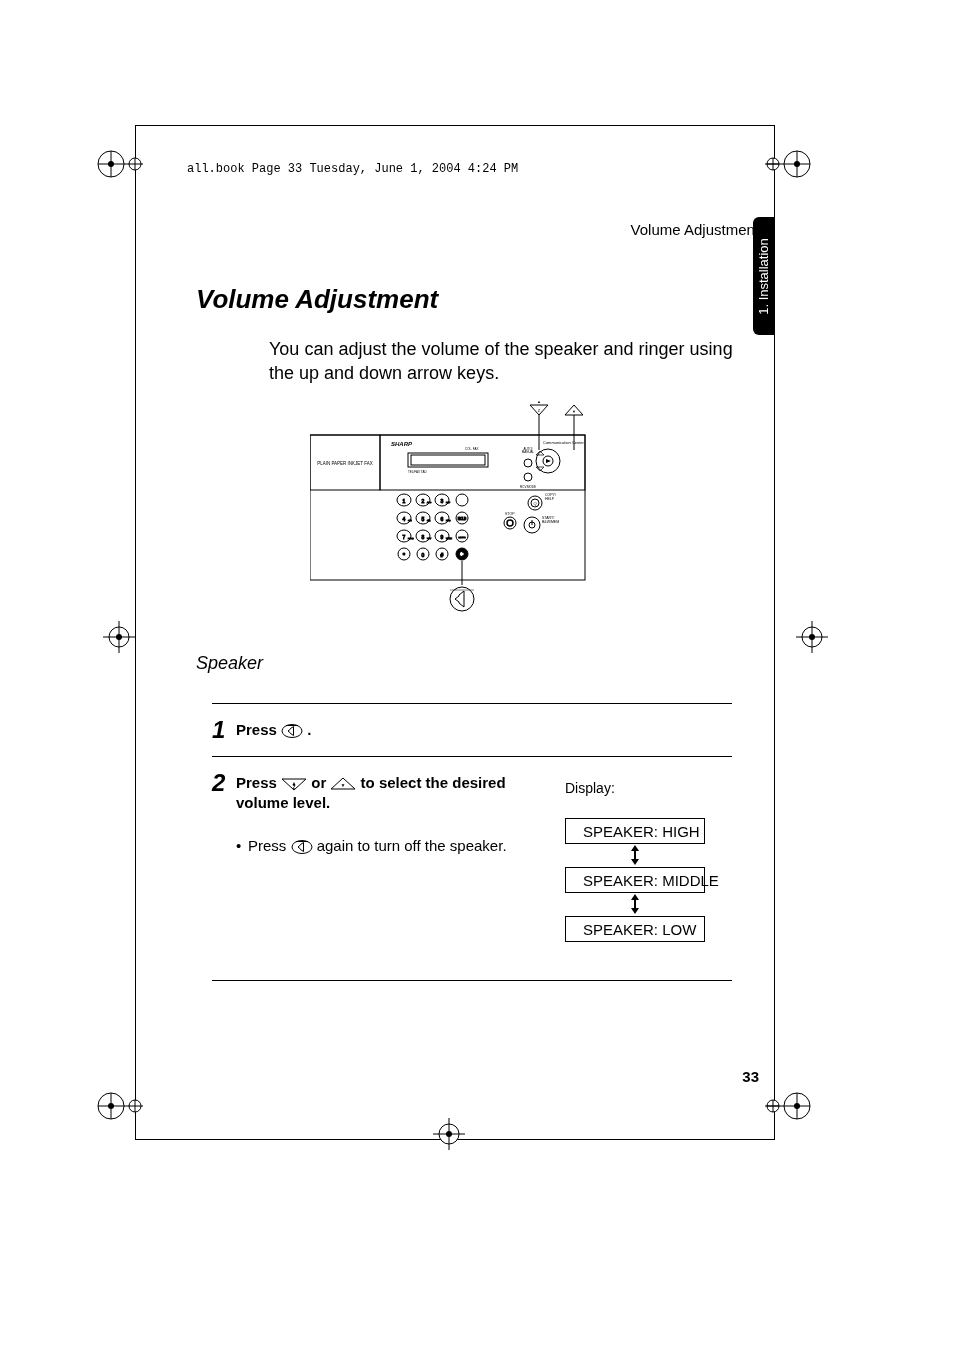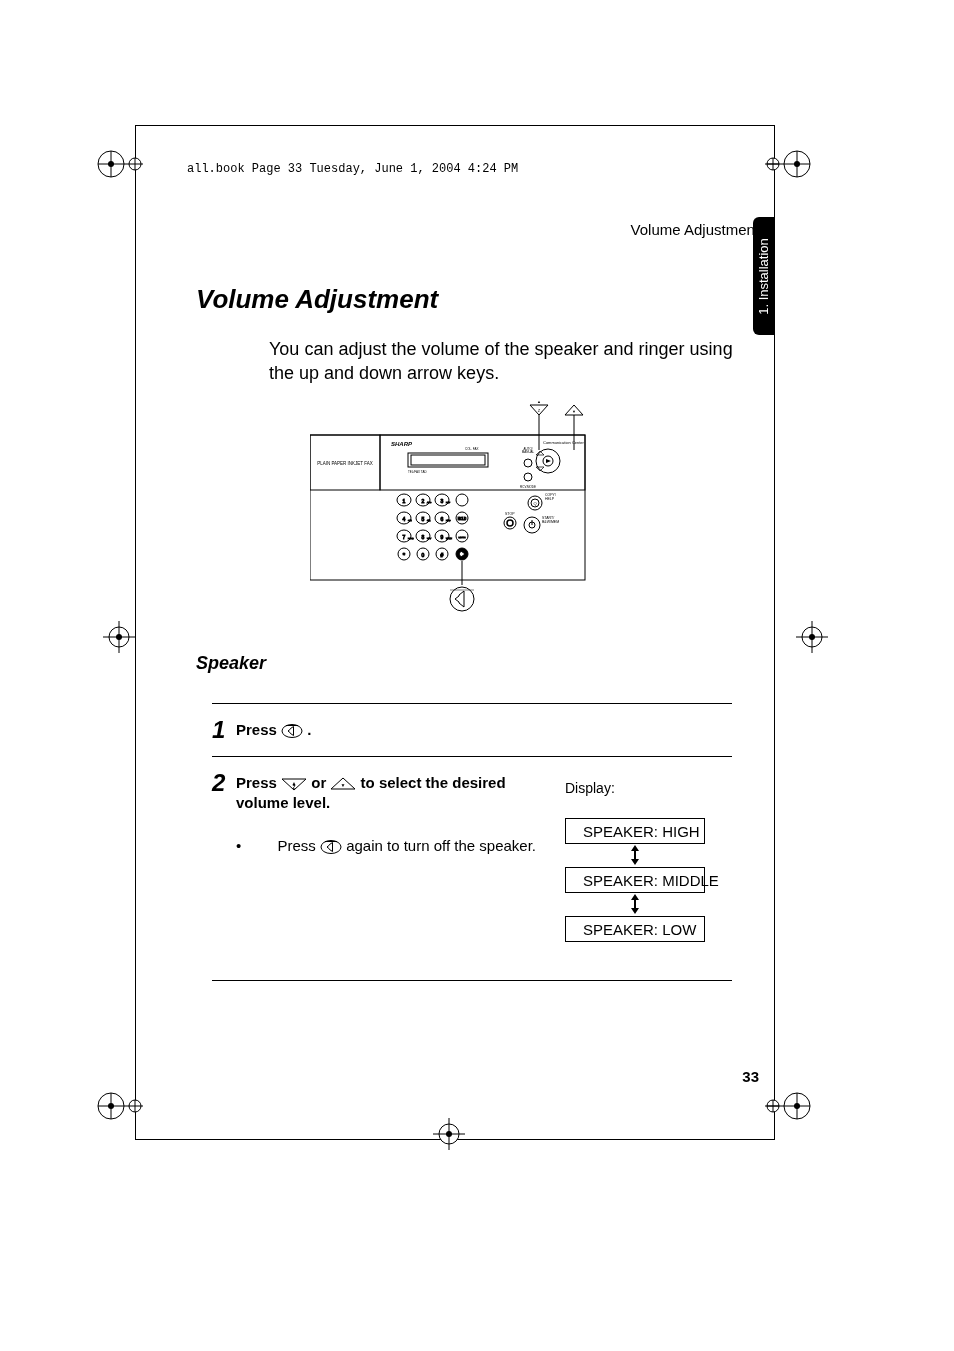--- a/index.html
+++ b/index.html
@@ -76,21 +76,21 @@
     top: 395px;
     width: 290px;
     height: 230px;
   }
   .subheading {
     position: absolute;
     left: 196px;
     top: 653px;
     font-size: 18px;
     font-style: italic;
-    font-weight: bold;
+    font-weight: normal;
   }
   .steps {
     position: absolute;
     left: 212px;
     top: 703px;
     width: 520px;
   }
   .step {
     border-top: 1px solid #000;
     padding: 14px 0 14px 0;
@@ -109,21 +109,21 @@
     flex: 0 0 24px;
     line-height: 1;
   }
   .step-body {
     font-size: 15px;
     line-height: 1.35;
     padding-top: 2px;
     flex: 1 1 auto;
   }
   .step-body .main-line { font-weight: bold; text-align: right; }
-  .step-body .sub-line { margin-top: 22px; padding-left: 12px; position: relative; text-align: right; }
+  .step-body .sub-line { margin-top: 22px; padding-left: 12px; position: relative; }
   .step-body .sub-line::before { content: "•"; position: absolute; left: 0; top: 0; }
 
   .display-col {
     position: absolute;
     left: 565px;
     top: 780px;
     width: 140px;
     font-size: 14px;
   }
   .display-col .label { margin-bottom: 22px; }

